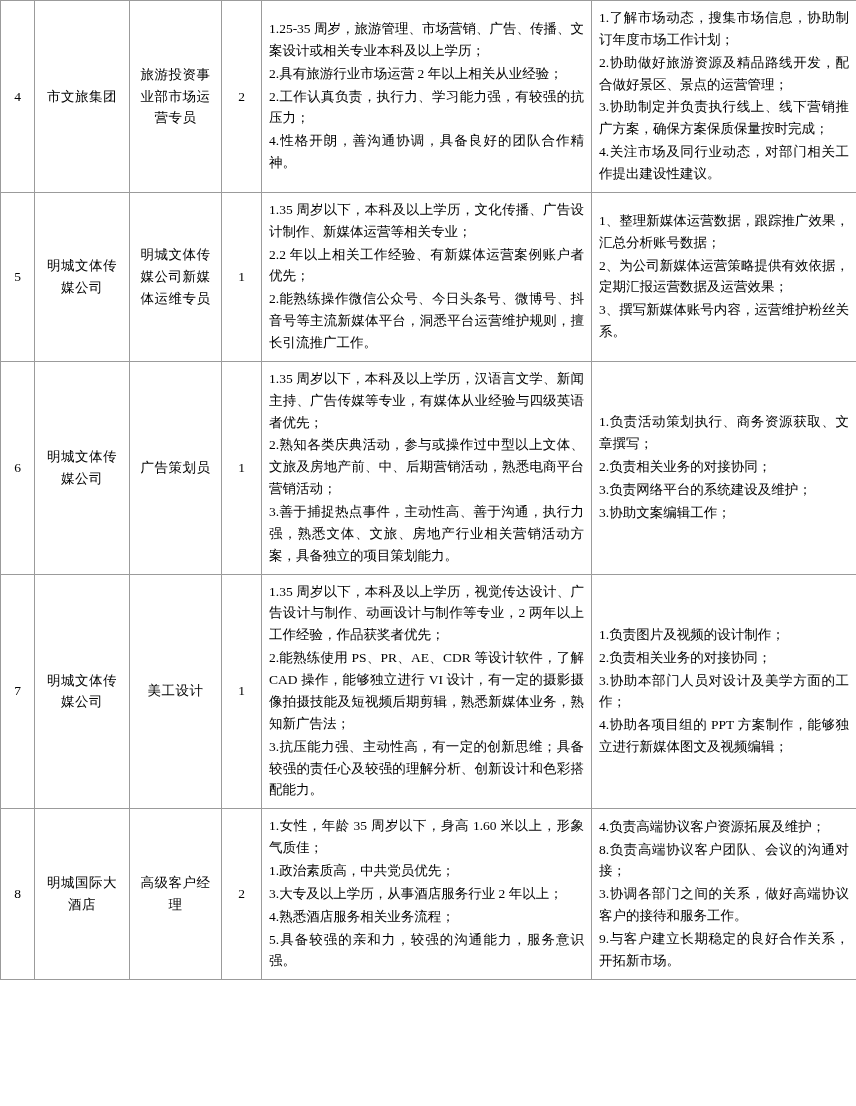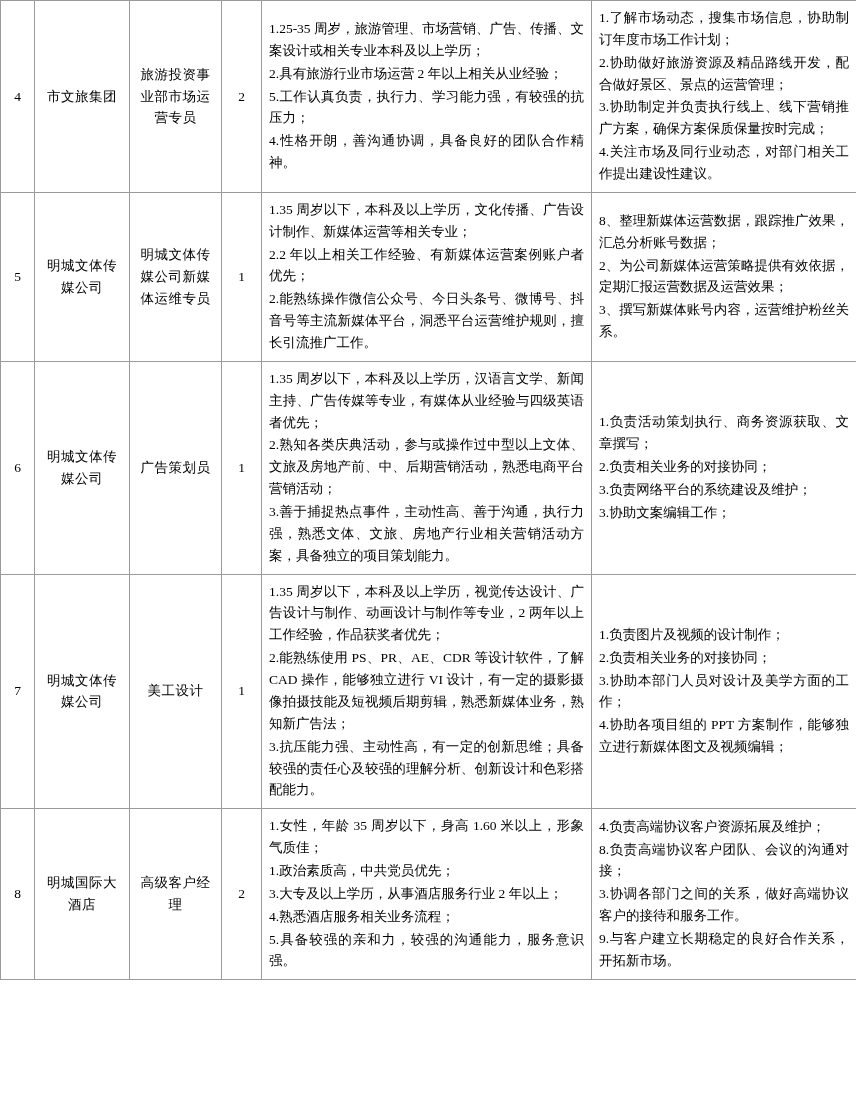--- a/index.html
+++ b/index.html
@@ -73,21 +73,21 @@
     <tbody>
       <tr>
         <td class="no">4</td>
         <td class="unit">市文旅集团</td>
         <td class="post">旅游投资事业部市场运营专员</td>
         <td class="num">2</td>
         <td class="req">
           <div class="lines">
             <p>1.25-35 周岁，旅游管理、市场营销、广告、传播、文案设计或相关专业本科及以上学历；</p>
             <p>2.具有旅游行业市场运营 2 年以上相关从业经验；</p>
-            <p>5.工作认真负责，执行力、学习能力强，有较强的抗压力；</p>
+            <p>2.工作认真负责，执行力、学习能力强，有较强的抗压力；</p>
             <p>4.性格开朗，善沟通协调，具备良好的团队合作精神。</p>
           </div>
         </td>
         <td class="duty">
           <div class="lines">
             <p>1.了解市场动态，搜集市场信息，协助制订年度市场工作计划；</p>
             <p>2.协助做好旅游资源及精品路线开发，配合做好景区、景点的运营管理；</p>
             <p>3.协助制定并负责执行线上、线下营销推广方案，确保方案保质保量按时完成；</p>
             <p>4.关注市场及同行业动态，对部门相关工作提出建设性建议。</p>
           </div>
@@ -101,21 +101,21 @@
         <td class="num">1</td>
         <td class="req">
           <div class="lines">
             <p>1.35 周岁以下，本科及以上学历，文化传播、广告设计制作、新媒体运营等相关专业；</p>
             <p>2.2 年以上相关工作经验、有新媒体运营案例账户者优先；</p>
             <p>2.能熟练操作微信公众号、今日头条号、微博号、抖音号等主流新媒体平台，洞悉平台运营维护规则，擅长引流推广工作。</p>
           </div>
         </td>
         <td class="duty">
           <div class="lines">
-            <p>8、整理新媒体运营数据，跟踪推广效果，汇总分析账号数据；</p>
+            <p>1、整理新媒体运营数据，跟踪推广效果，汇总分析账号数据；</p>
             <p>2、为公司新媒体运营策略提供有效依据，定期汇报运营数据及运营效果；</p>
             <p>3、撰写新媒体账号内容，运营维护粉丝关系。</p>
           </div>
         </td>
       </tr>
 
       <tr>
         <td class="no">6</td>
         <td class="unit">明城文体传媒公司</td>
         <td class="post">广告策划员</td>

